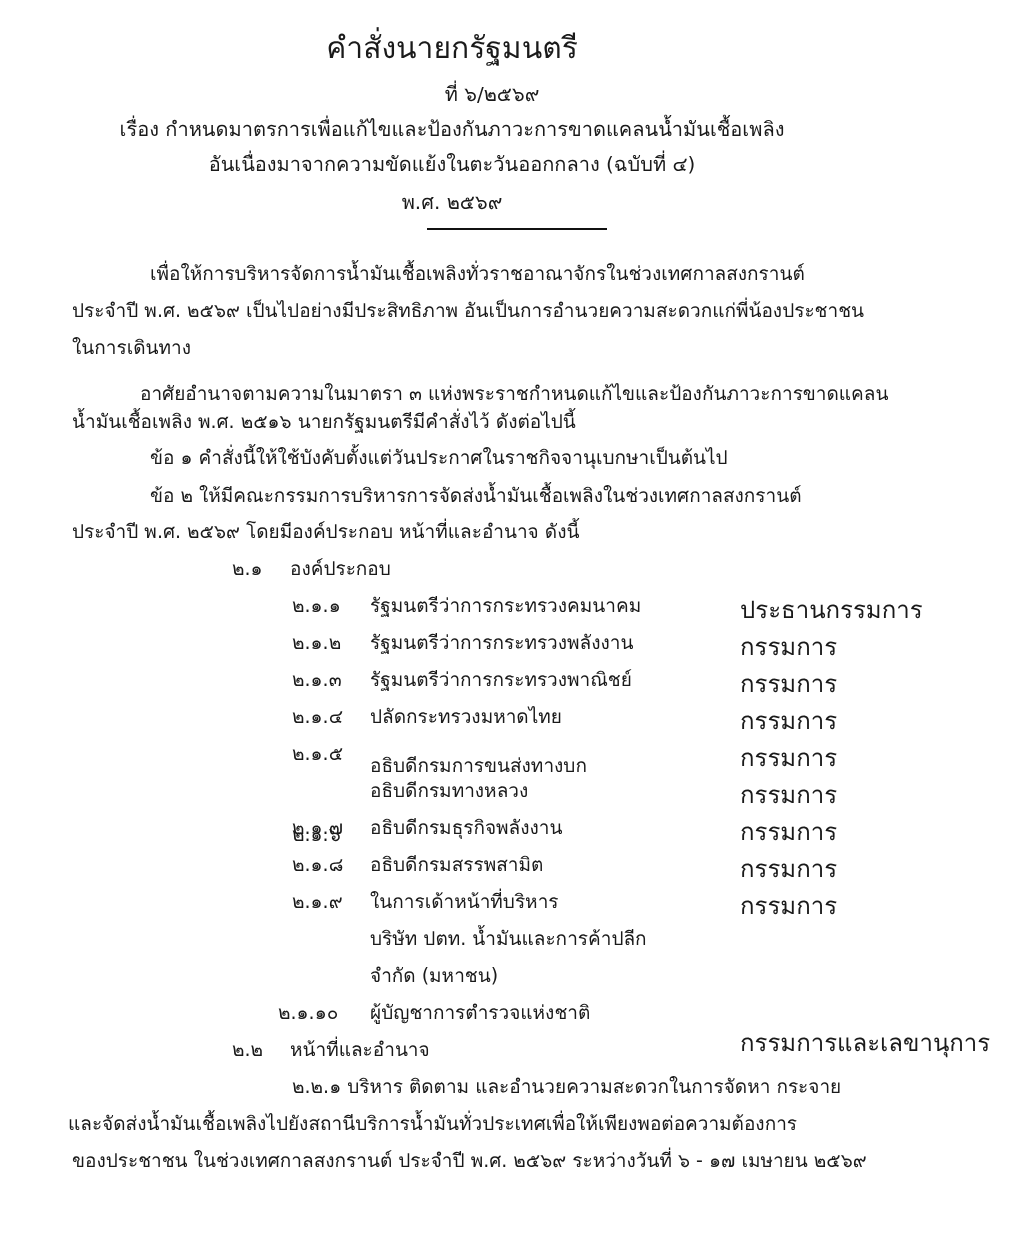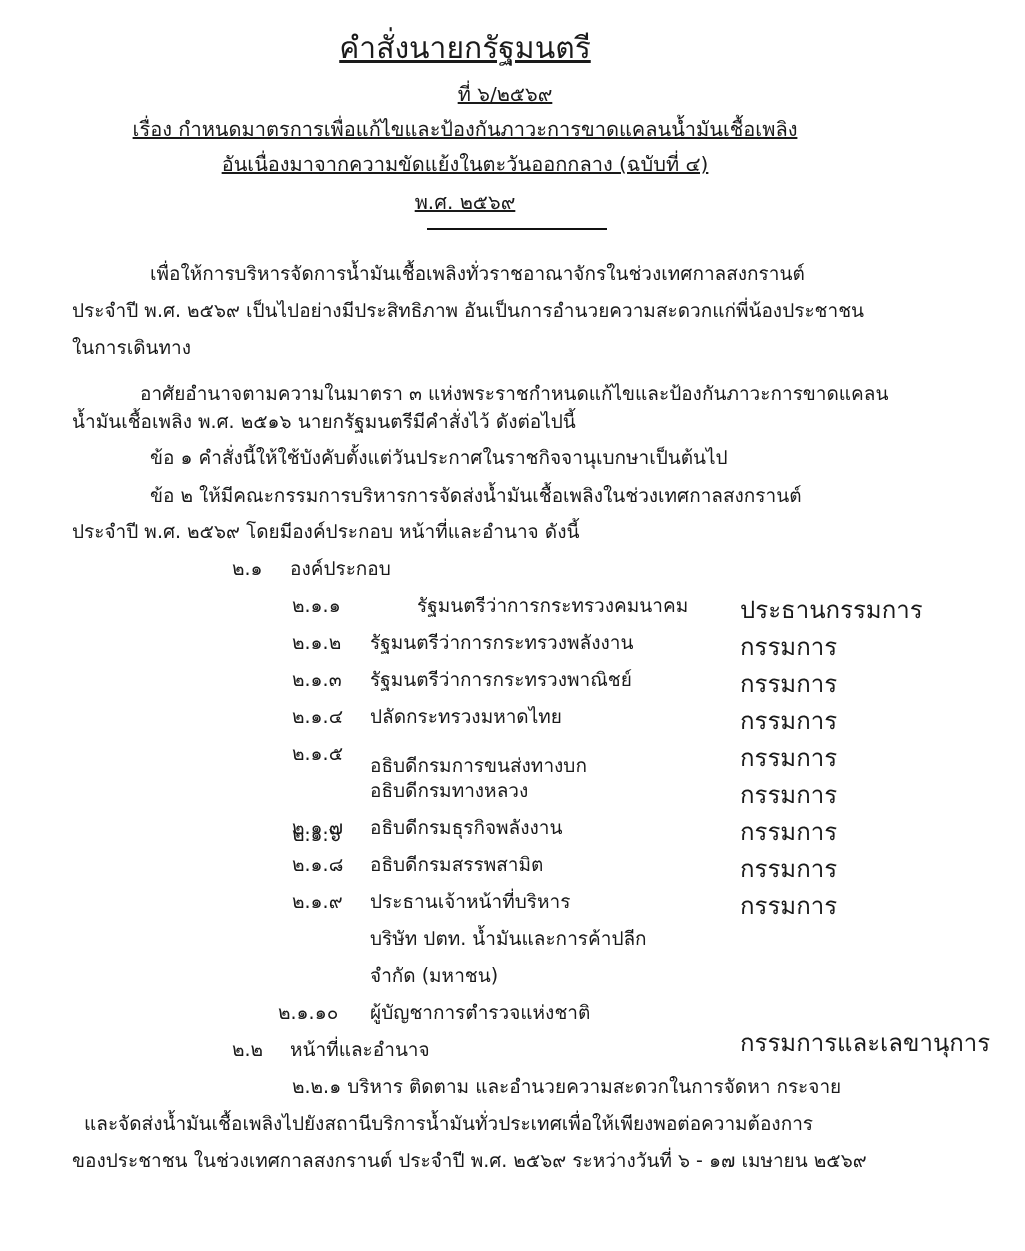--- a/index.html
+++ b/index.html
@@ -2,21 +2,21 @@
 <html><head>
 <meta charset="utf-8">
 <style>
   html, body { margin: 0; padding: 0; background: #ffffff; }
   body {
     width: 1025px; height: 1251px; position: relative; overflow: hidden;
     font-family: "DejaVu Sans", "Liberation Sans", sans-serif;
     color: #1a1a1a;
   }
   .abs { position: absolute; white-space: nowrap; }
-  .center { left: 16px; width: 898px; text-align: center; text-decoration: underline; }
+  .center { left: 3px; width: 898px; text-align: center; }
   .title { top: 22px; font-size: 30px; }
   .h2 { font-size: 20px; }
   .body { font-size: 19px; }
   .rule { position: absolute; left: 427px; top: 228px; width: 180px; height: 2px; background: #111; }
   .code { position: absolute; font-size: 19px; }
   .name { position: absolute; font-size: 19px; }
   .role { position: absolute; left: 740px; font-size: 24px; }
 </style>
 </head>
 <body>
@@ -36,21 +36,21 @@
 
 <div class="abs body" style="left:150px; top:442px;">ข้อ   ๑   คำสั่งนี้ให้ใช้บังคับตั้งแต่วันประกาศในราชกิจจานุเบกษาเป็นต้นไป</div>
 <div class="abs body" style="left:150px; top:480px;">ข้อ   ๒   ให้มีคณะกรรมการบริหารการจัดส่งน้ำมันเชื้อเพลิงในช่วงเทศกาลสงกรานต์</div>
 <div class="abs body" style="left:72px; top:516px;">ประจำปี  พ.ศ.  ๒๕๖๙  โดยมีองค์ประกอบ  หน้าที่และอำนาจ  ดังนี้</div>
 
 <div class="code" style="left:232px; top:553px;">๒.๑</div>
 <div class="name" style="left:290px; top:553px;">องค์ประกอบ</div>
 
 <div>
   <div class="code" style="left:292px; top:590px;">๒.๑.๑</div>
-  <div class="name" style="left:370px; top:590px;margin-left:47px;">รัฐมนตรีว่าการกระทรวงคมนาคม</div>
+  <div class="name" style="left:370px; top:590px;">รัฐมนตรีว่าการกระทรวงคมนาคม</div>
   <div class="role" style="top:590px;">ประธานกรรมการ</div>
 </div>
 <div>
   <div class="code" style="left:292px; top:627px;">๒.๑.๒</div>
   <div class="name" style="left:370px; top:627px;">รัฐมนตรีว่าการกระทรวงพลังงาน</div>
   <div class="role" style="top:627px;">กรรมการ</div>
 </div>
 <div>
   <div class="code" style="left:292px; top:664px;">๒.๑.๓</div>
   <div class="name" style="left:370px; top:664px;">รัฐมนตรีว่าการกระทรวงพาณิชย์</div>
@@ -76,29 +76,29 @@
   <div class="name" style="left:370px; top:812px;">อธิบดีกรมธุรกิจพลังงาน</div>
   <div class="role" style="top:812px;">กรรมการ</div>
 </div>
 <div>
   <div class="code" style="left:292px; top:849px;">๒.๑.๘</div>
   <div class="name" style="left:370px; top:849px;">อธิบดีกรมสรรพสามิต</div>
   <div class="role" style="top:849px;">กรรมการ</div>
 </div>
 <div>
   <div class="code" style="left:292px; top:886px;">๒.๑.๙</div>
-  <div class="name" style="left:370px; top:886px;">ประธานเจ้าหน้าที่บริหาร</div>
+  <div class="name" style="left:370px; top:886px;">ในการเด้าหน้าที่บริหาร</div>
   <div class="role" style="top:886px;">กรรมการ</div>
   <div class="name" style="left:370px; top:923px;">บริษัท  ปตท.  น้ำมันและการค้าปลีก</div>
   <div class="name" style="left:370px; top:960px;">จำกัด  (มหาชน)</div>
 </div>
 <div>
   <div class="code" style="left:278px; top:997px;">๒.๑.๑๐</div>
   <div class="name" style="left:370px; top:997px;">ผู้บัญชาการตำรวจแห่งชาติ</div>
   <div class="role" style="top:1023px;">กรรมการและเลขานุการ</div>
 </div>
 
 <div class="code" style="left:232px; top:1034px;">๒.๒</div>
 <div class="name" style="left:290px; top:1034px;">หน้าที่และอำนาจ</div>
 
 <div class="abs body" style="left:292px; top:1071px;">๒.๒.๑   บริหาร  ติดตาม  และอำนวยความสะดวกในการจัดหา  กระจาย</div>
-<div class="abs body" style="left:84px; top:1108px;">และจัดส่งน้ำมันเชื้อเพลิงไปยังสถานีบริการน้ำมันทั่วประเทศเพื่อให้เพียงพอต่อความต้องการ</div>
+<div class="abs body" style="left:68px; top:1108px;">และจัดส่งน้ำมันเชื้อเพลิงไปยังสถานีบริการน้ำมันทั่วประเทศเพื่อให้เพียงพอต่อความต้องการ</div>
 <div class="abs body" style="left:72px; top:1145px;">ของประชาชน  ในช่วงเทศกาลสงกรานต์  ประจำปี  พ.ศ.  ๒๕๖๙  ระหว่างวันที่  ๖ - ๑๗  เมษายน  ๒๕๖๙</div>
 
 </body></html>

